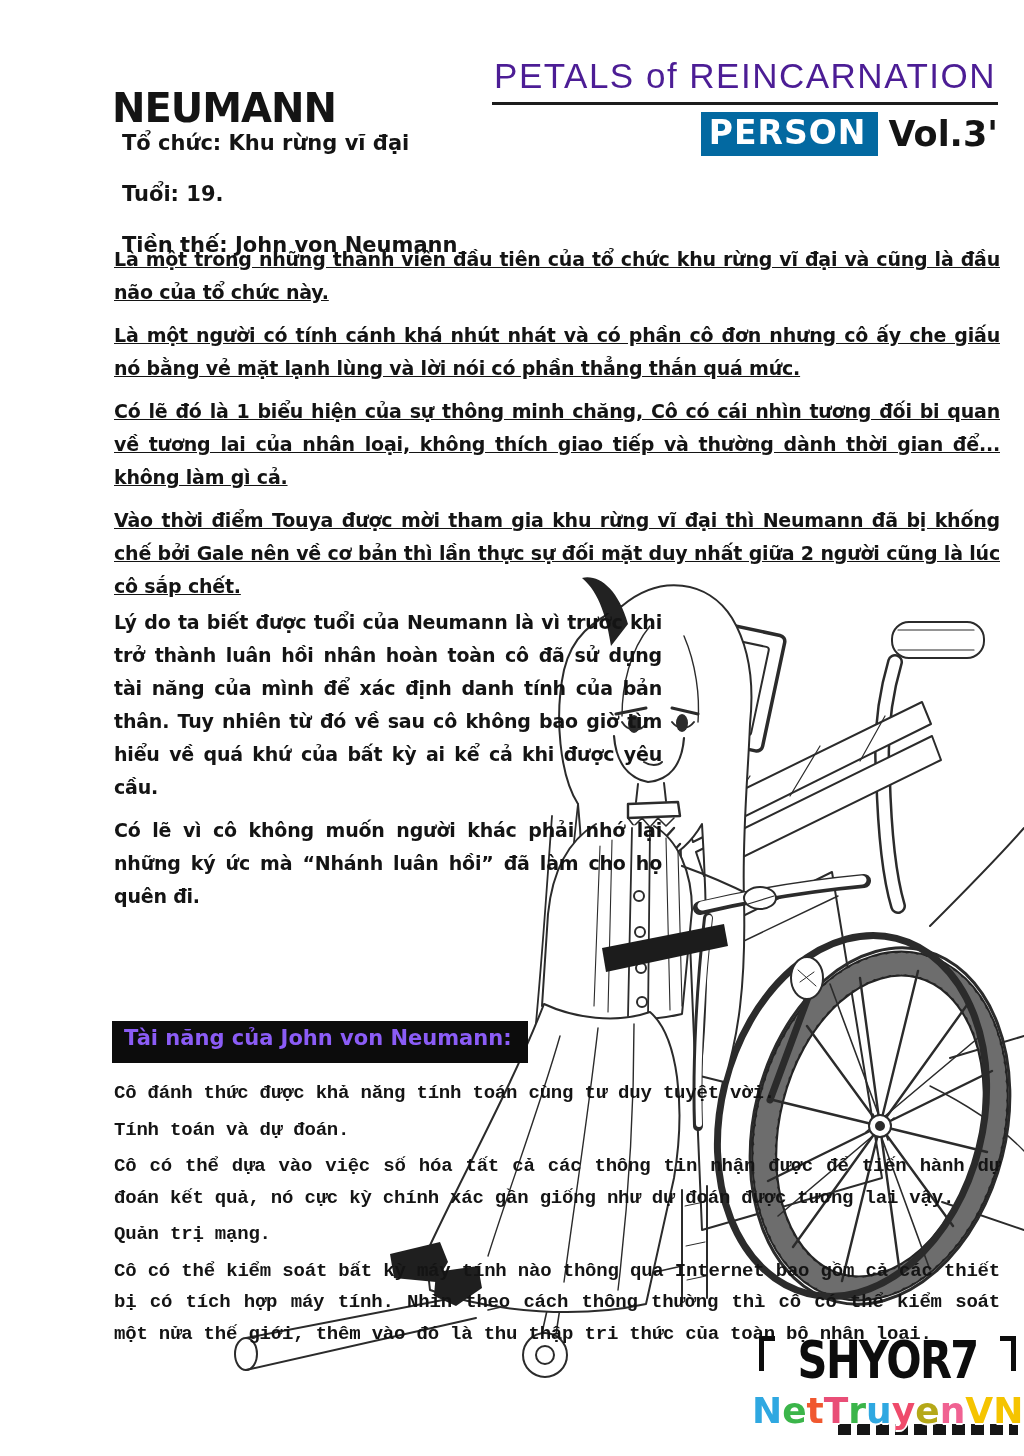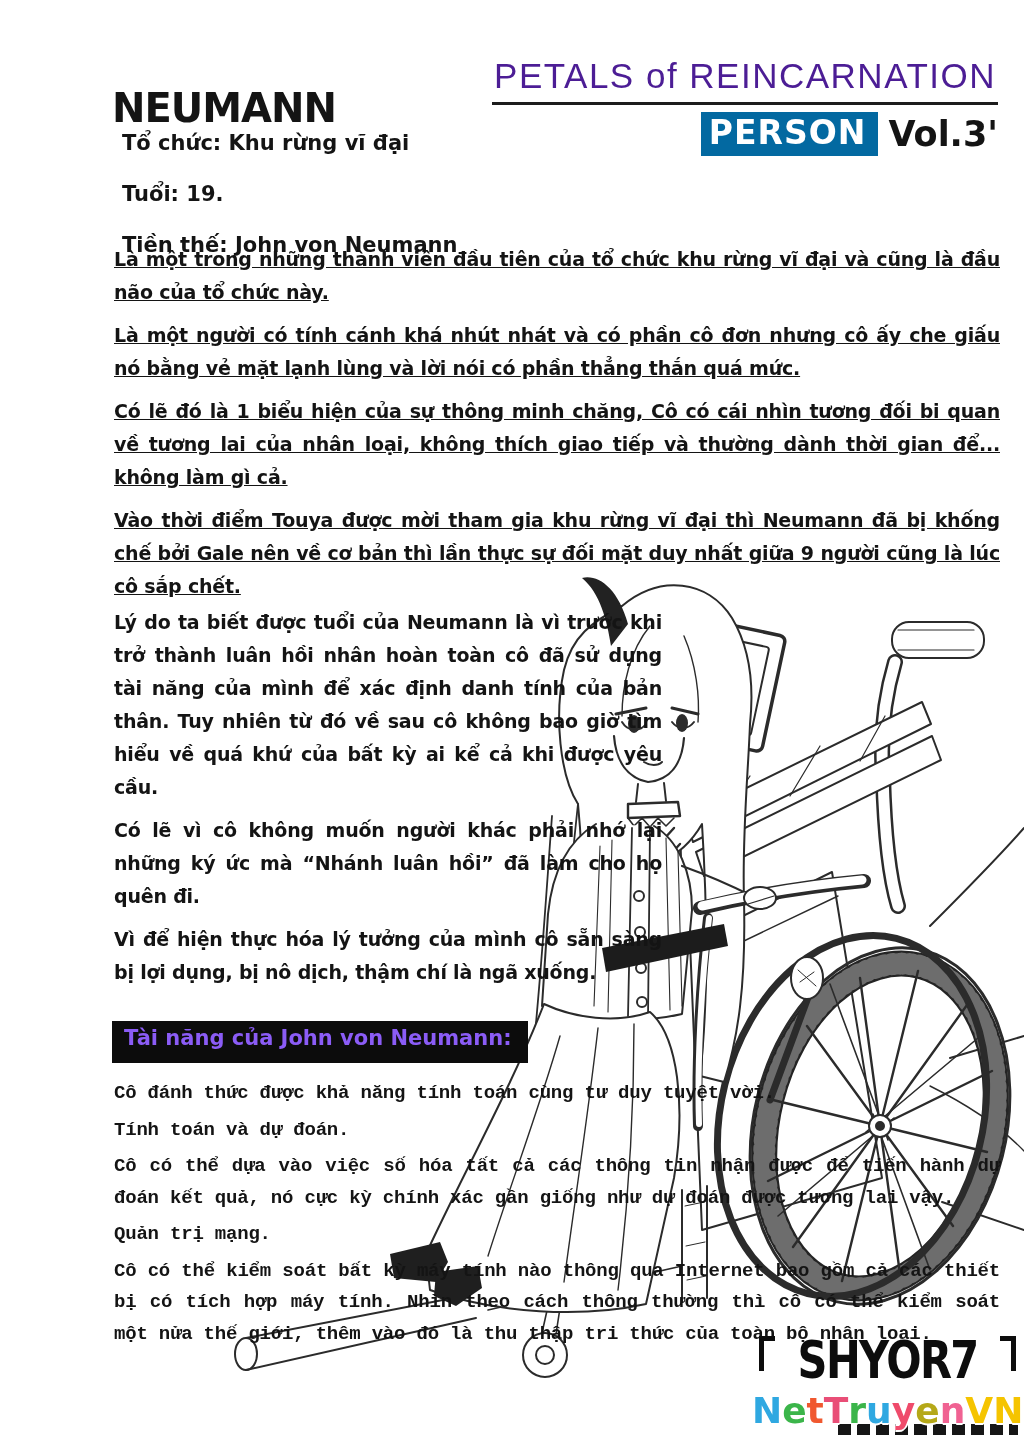--- a/index.html
+++ b/index.html
@@ -172,26 +172,25 @@
   <div class="layer info">
       <p>Tổ chức: Khu rừng vĩ đại</p>
       <p>Tuổi: 19.</p>
       <p>Tiền thế: John von Neumann</p>
     </div>
 
   <div class="layer paras groupA">
       <p>Là một trong những thành viên đầu tiên của tổ chức khu rừng vĩ đại và cũng là đầu não của tổ chức này.</p>
       <p>Là một người có tính cánh khá nhút nhát và có phần cô đơn nhưng cô ấy che giấu nó bằng vẻ mặt lạnh lùng và lời nói có phần thẳng thắn quá mức.</p>
       <p>Có lẽ đó là 1 biểu hiện của sự thông minh chăng, Cô có cái nhìn tương đối bi quan về tương lai của nhân loại, không thích giao tiếp và thường dành thời gian để... không làm gì cả.</p>
-      <p>Vào thời điểm Touya được mời tham gia khu rừng vĩ đại thì Neumann đã bị khống chế bởi Gale nên về cơ bản thì lần thực sự đối mặt duy nhất giữa 9 người cũng là lúc cô sắp chết.</p>
+      <p>Vào thời điểm Touya được mời tham gia khu rừng vĩ đại thì Neumann đã bị khống chế bởi Gale nên về cơ bản thì lần thực sự đối mặt duy nhất giữa 2 người cũng là lúc cô sắp chết.</p>
     </div>
   <div class="layer paras groupNarrow">
       <p>Lý do ta biết được tuổi của Neumann là vì trước khi trở thành luân hồi nhân hoàn toàn cô đã sử dụng tài năng của mình để xác định danh tính của bản thân. Tuy nhiên từ đó về sau cô không bao giờ tìm hiểu về quá khứ của bất kỳ ai kể cả khi được yêu cầu.</p>
       <p>Có lẽ vì cô không muốn người khác phải nhớ lại những ký ức mà “Nhánh luân hồi” đã làm cho họ quên đi.</p>
-      <p>Vì để hiện thực hóa lý tưởng của mình cô sẵn sàng bị lợi dụng, bị nô dịch, thậm chí là ngã xuống.</p>
     </div>
 
   <div class="layer talent-bar">Tài năng của John von Neumann:</div>
   <div class="layer paras groupTalent">
       <p>Cô đánh thức được khả năng tính toán cùng tư duy tuyệt vời.</p>
       <p>Tính toán và dự đoán.</p>
       <p>Cô có thể dựa vào việc số hóa tất cả các thông tin nhận được để tiến hành dự đoán kết quả, nó cực kỳ chính xác gần giống như dự đoán được tương lai vậy.</p>
       <p>Quản trị mạng.</p>
       <p>Cô có thể kiểm soát bất kỳ máy tính nào thông qua Internet bao gồm cả các thiết bị có tích hợp máy tính. Nhìn theo cách thông thường thì cô có thể kiểm soát một nửa thế giới, thêm vào đó là thu thập tri thức của toàn bộ nhân loại.</p>
     </div>

